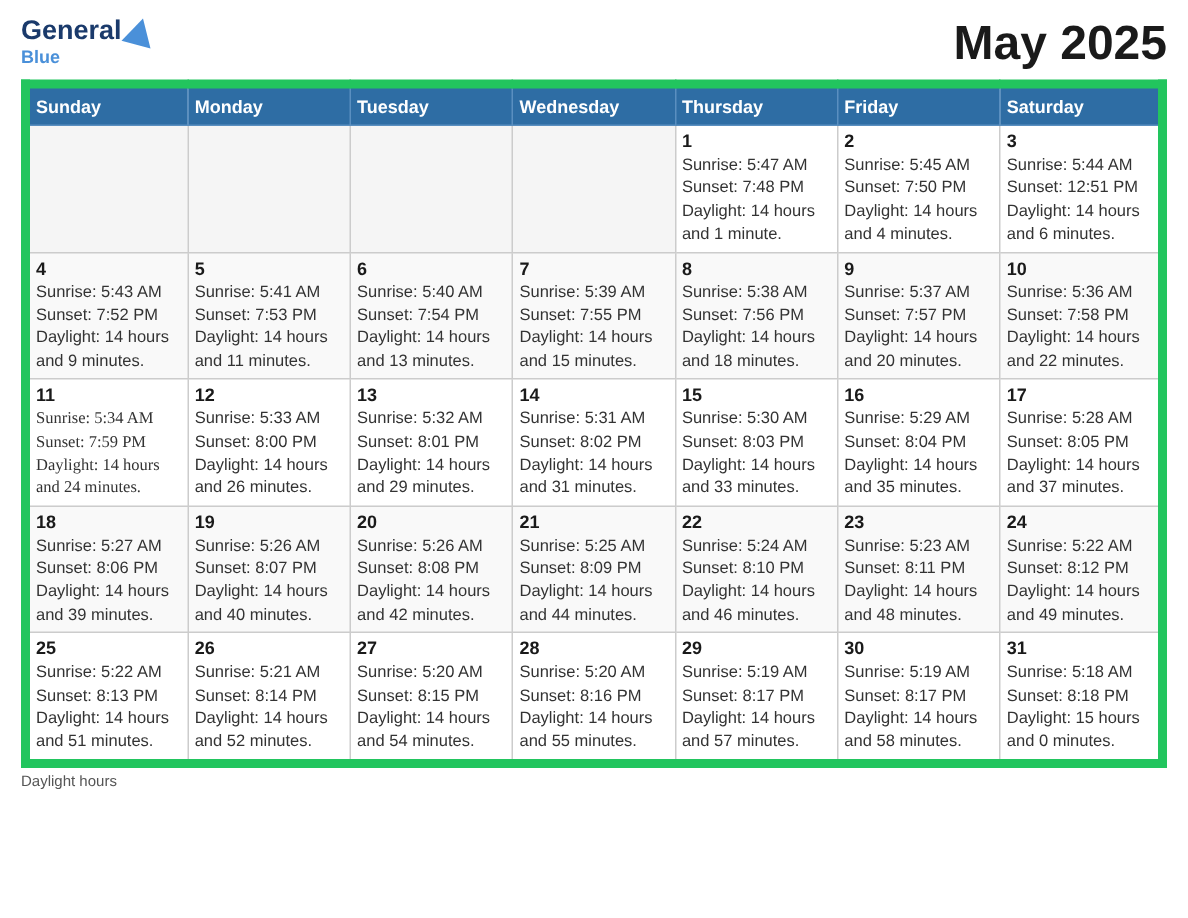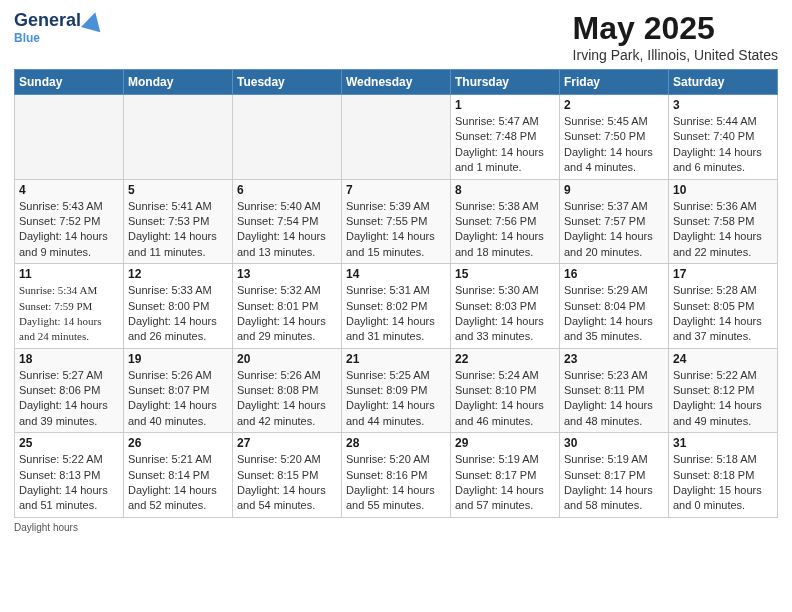--- a/index.html
+++ b/index.html
@@ -58,21 +58,21 @@
       font-size: 32px;
       font-weight: bold;
       color: #1a1a1a;
     }
     .subtitle {
       font-size: 14px;
       color: #333;
     }
     .calendar {
       flex: 1;
-      border: 1px solid #22c55e;
+      border: 6px solid #22c55e;
       border-collapse: collapse;
       width: 100%;
       table-layout: fixed;
     }
     .calendar thead tr th {
       background: #2e6da4;
       color: #fff;
       font-size: 12px;
       font-weight: bold;
       padding: 5px 4px;
@@ -120,21 +120,20 @@
   <div class="header">
     <div class="logo">
       <div class="logo-text">
         <span class="logo-general">General</span>
         <span class="logo-triangle"></span>
       </div>
       <span class="logo-blue">Blue</span>
     </div>
     <div class="title-block">
       <div class="main-title">May 2025</div>
-      <div class="subtitle">Irving Park, Illinois, United States</div>
     </div>
   </div>
 
   <table class="calendar">
     <thead>
       <tr>
       <th>Sunday</th>
           <th>Monday</th>
           <th>Tuesday</th>
           <th>Wednesday</th>
@@ -159,21 +158,21 @@
           <td>
             <span class="day-number">2</span>
             <div class="day-info" style="white-space: pre-line;">Sunrise: 5:45 AM
 Sunset: 7:50 PM
 Daylight: 14 hours
 and 4 minutes.</div>
           </td>
           <td>
             <span class="day-number">3</span>
             <div class="day-info" style="white-space: pre-line;">Sunrise: 5:44 AM
-Sunset: 7:40 PM
+Sunset: 12:51 PM
 Daylight: 14 hours
 and 6 minutes.</div>
           </td>
         </tr>
         <tr>
           <td>
             <span class="day-number">4</span>
             <div class="day-info" style="white-space: pre-line;">Sunrise: 5:43 AM
 Sunset: 7:52 PM
 Daylight: 14 hours

